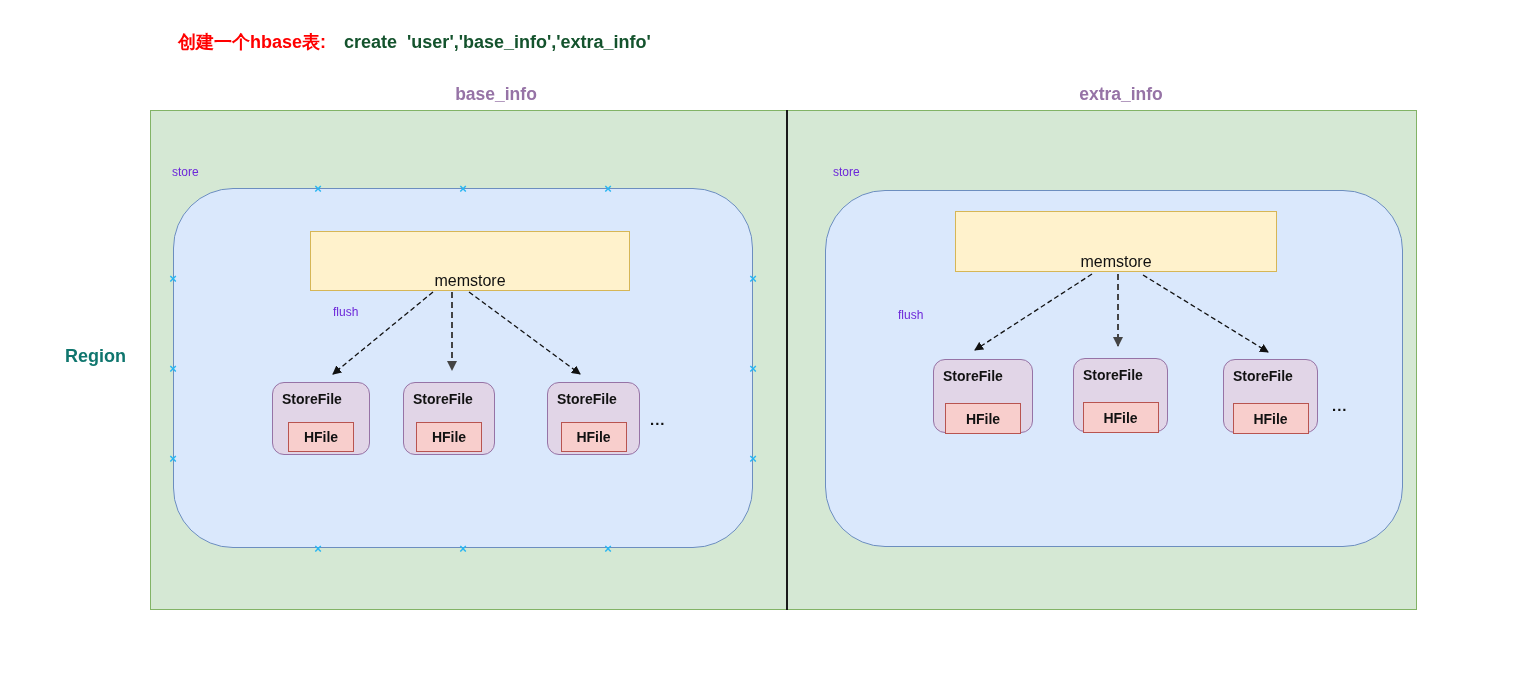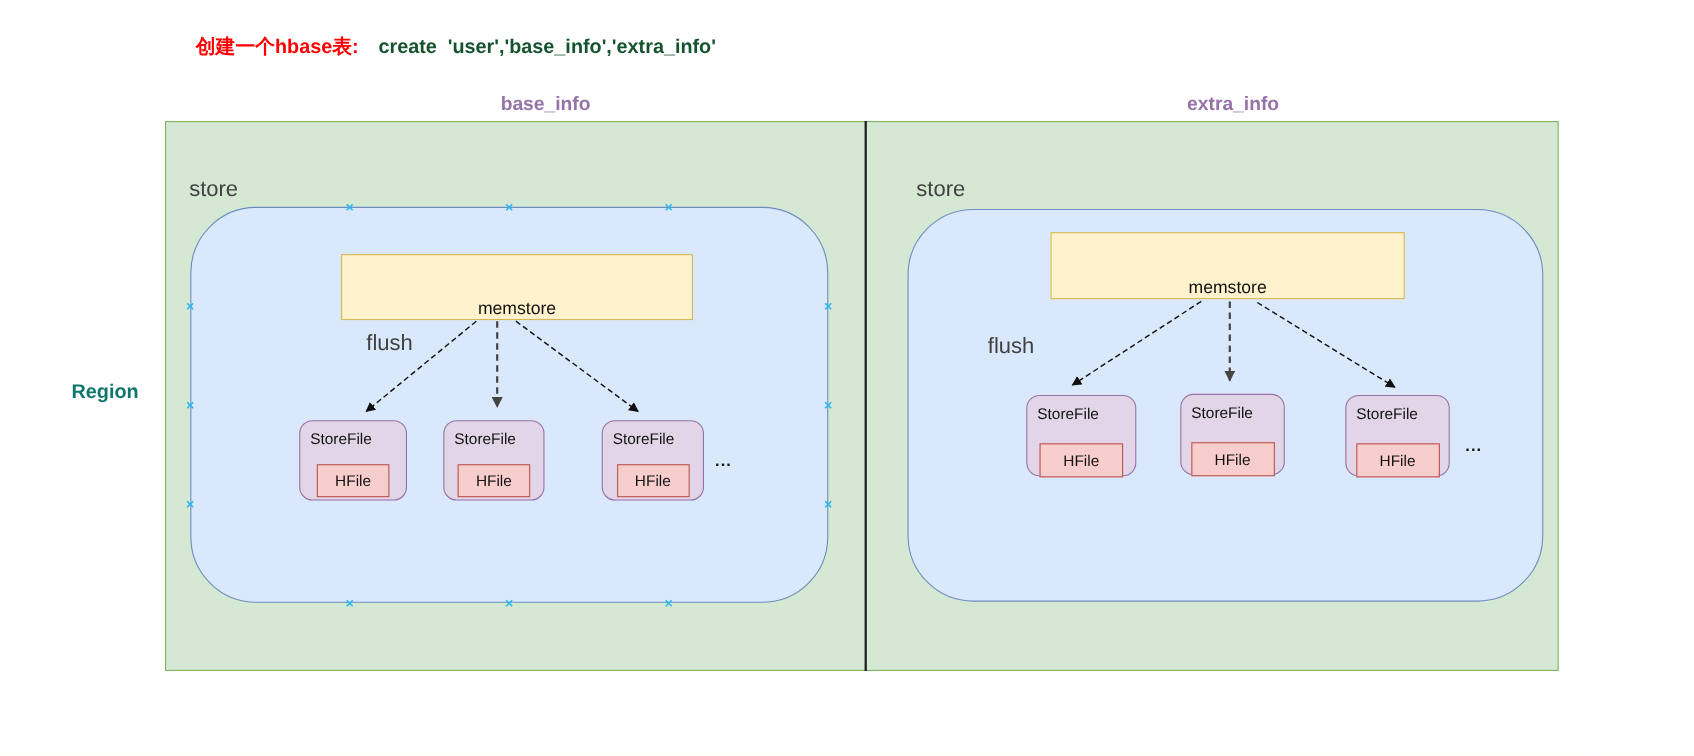--- a/index.html
+++ b/index.html
@@ -20,30 +20,30 @@
 
   
   .region-box{position:absolute;left:150px;top:110px;width:1267px;height:500px;
               background:#d5e8d4;border:1px solid #82b366;box-sizing:border-box;}
   .divider{position:absolute;left:786px;top:110px;width:2px;height:500px;background:#1a1a1a;}
   .region-label{position:absolute;left:65px;top:346px;font-size:18px;font-weight:700;color:#0f766e;}
 
   
   .store-rect{position:absolute;background:#dae8fc;border:1px solid #6c8ebf;
               border-radius:60px;box-sizing:border-box;}
-  .lbl{position:absolute;font-size:20px;color:#404040;line-height:18px;}
+  .lbl{position:absolute;font-size:12px;color:#6d28d9;line-height:18px;}
 
   
   .memstore{position:absolute;background:#fff2cc;border:1px solid #d6b656;
             box-sizing:border-box;display:flex;align-items:flex-end;justify-content:center;
             font-size:16px;}
 
   
   .sf{position:absolute;background:#e1d5e7;border:1px solid #9673a6;border-radius:12px;
-      box-sizing:border-box;}
+      box-sizing:border-box;font-weight:bold;}
   .sf-label{display:block;padding:8px 0 0 9px;font-size:14px;}
   .hfile{position:absolute;left:50%;transform:translateX(-50%);
          background:#f8cecc;border:1px solid #b85450;box-sizing:border-box;
          display:flex;align-items:center;justify-content:center;font-size:14px;}
 
   .ellipsis{position:absolute;font-size:15px;font-weight:700;letter-spacing:1px;color:#111;}
 
   
   .handle{position:absolute;color:#29b6f2;font-size:13px;font-weight:700;line-height:1;
           transform:translate(-50%,-50%);user-select:none;}

